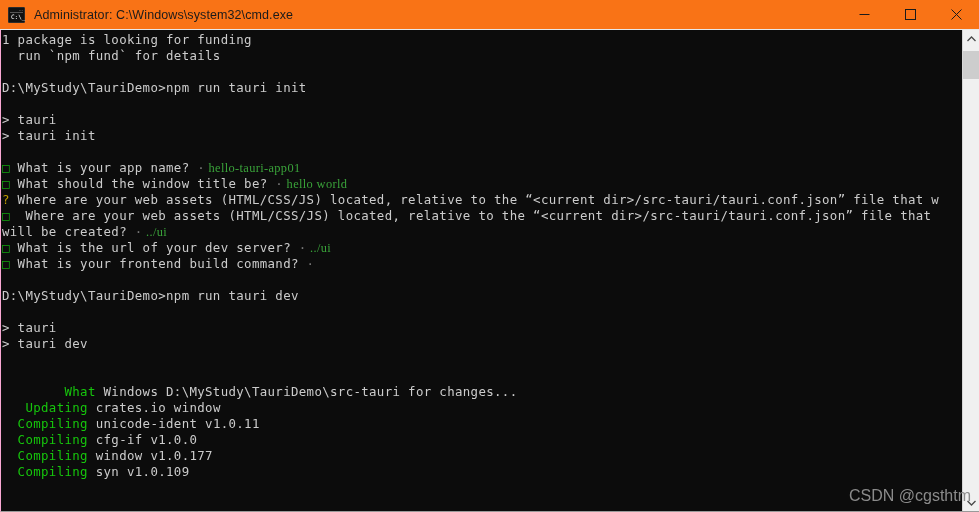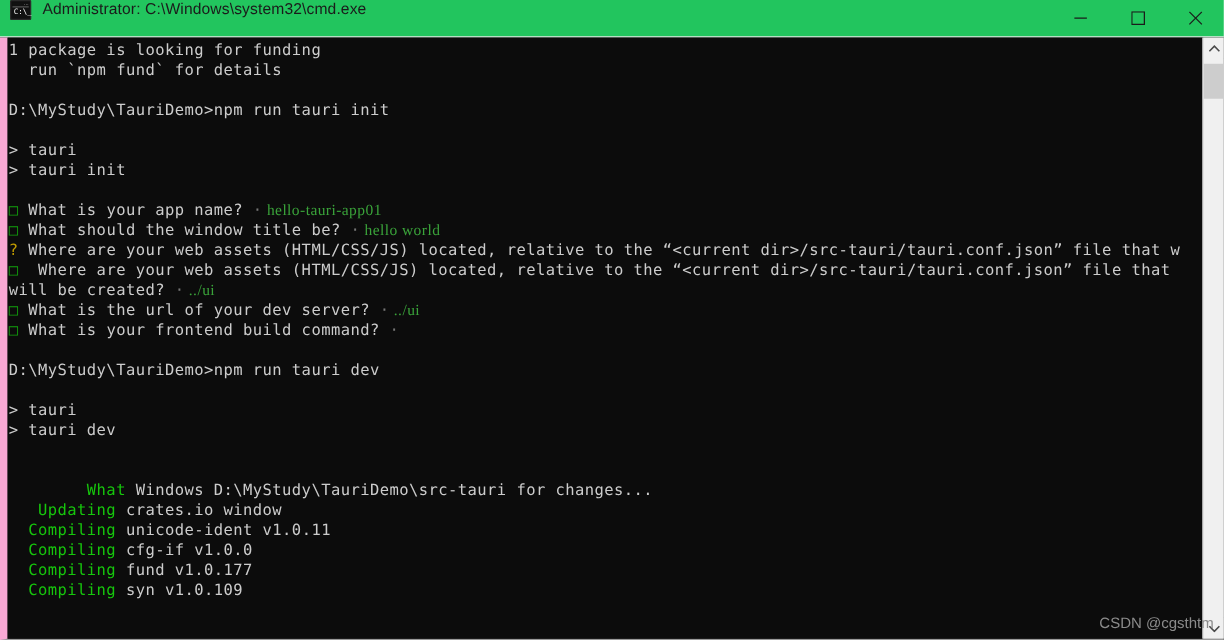--- a/index.html
+++ b/index.html
@@ -19,24 +19,24 @@
     height: 512px;
     background: #ffffff;
     box-sizing: border-box;
     display: flex;
     flex-direction: column;
   }
   
   .titlebar {
     height: 30px;
     min-height: 30px;
-    background: #22c55e;
+    background: #f97316;
     border-bottom: 1px solid #e8e8e8;
     display: flex;
-    align-items: flex-start;
+    align-items: center;
     position: relative;
     box-sizing: border-box;
   }
   .title-icon {
     width: 17px;
     height: 16px;
     margin-left: 8px;
     margin-right: 9px;
     background: #111111;
     border: 1px solid #2b2b2b;
@@ -92,21 +92,21 @@
     justify-content: center;
     cursor: default;
   }
   .ctrl svg { display: block; }
   
   .console-wrap {
     flex: 1;
     display: flex;
     position: relative;
     background: #0c0c0c;
-    border-left: 6px solid #f9a8d4;
+    border-left: 1px solid #f9a8d4;
     border-bottom: 1px solid #9a9a9a;
     box-sizing: border-box;
     overflow: hidden;
   }
   .console {
     flex: 1;
     position: relative;
     background: #0c0c0c;
     overflow: hidden;
     padding-top: 2px;
@@ -128,21 +128,21 @@
   .dim { color: #767676; }
   .box {
     color: #13a10e;
   }
   
   .watermark {
     position: absolute;
     right: 8px;
     bottom: 6px;
     font-family: "Liberation Sans", sans-serif;
-    font-size: 12px;
+    font-size: 16px;
     color: #8b8b8b;
     white-space: nowrap;
     pointer-events: none;
   }
   
   .scrollbar {
     width: 17px;
     min-width: 17px;
     background: #f0f0f0;
     border-left: 1px solid #d6d6d6;
@@ -227,21 +227,21 @@
         <div class="line"><span class="w">D:\MyStudy\TauriDemo&gt;npm run tauri dev</span></div>
         <div class="line"><span class="w"></span></div>
         <div class="line"><span class="w">&gt; tauri</span></div>
         <div class="line"><span class="w">&gt; tauri dev</span></div>
         <div class="line"><span class="w"></span></div>
         <div class="line"><span class="w"></span></div>
         <div class="line"><span class="g">        What</span><span class="w"> Windows D:\MyStudy\TauriDemo\src-tauri for changes...</span></div>
         <div class="line"><span class="g">   Updating</span><span class="w"> crates.io window</span></div>
         <div class="line"><span class="g">  Compiling</span><span class="w"> unicode-ident v1.0.11</span></div>
         <div class="line"><span class="g">  Compiling</span><span class="w"> cfg-if v1.0.0</span></div>
-        <div class="line"><span class="g">  Compiling</span><span class="w"> fund v1.0.177</span></div>
+        <div class="line"><span class="g">  Compiling</span><span class="w"> window v1.0.177</span></div>
         <div class="line"><span class="g">  Compiling</span><span class="w"> syn v1.0.109</span></div>
       </div>
 
     <div class="scrollbar">
       <div class="sb-btn">
         <svg width="9" height="6" viewBox="0 0 9 6" aria-hidden="true">
           <polyline points="0.5,5 4.5,1 8.5,5" fill="none" stroke="#4a4a4a" stroke-width="1.3"></polyline>
         </svg>
       </div>
       <div class="sb-track">

